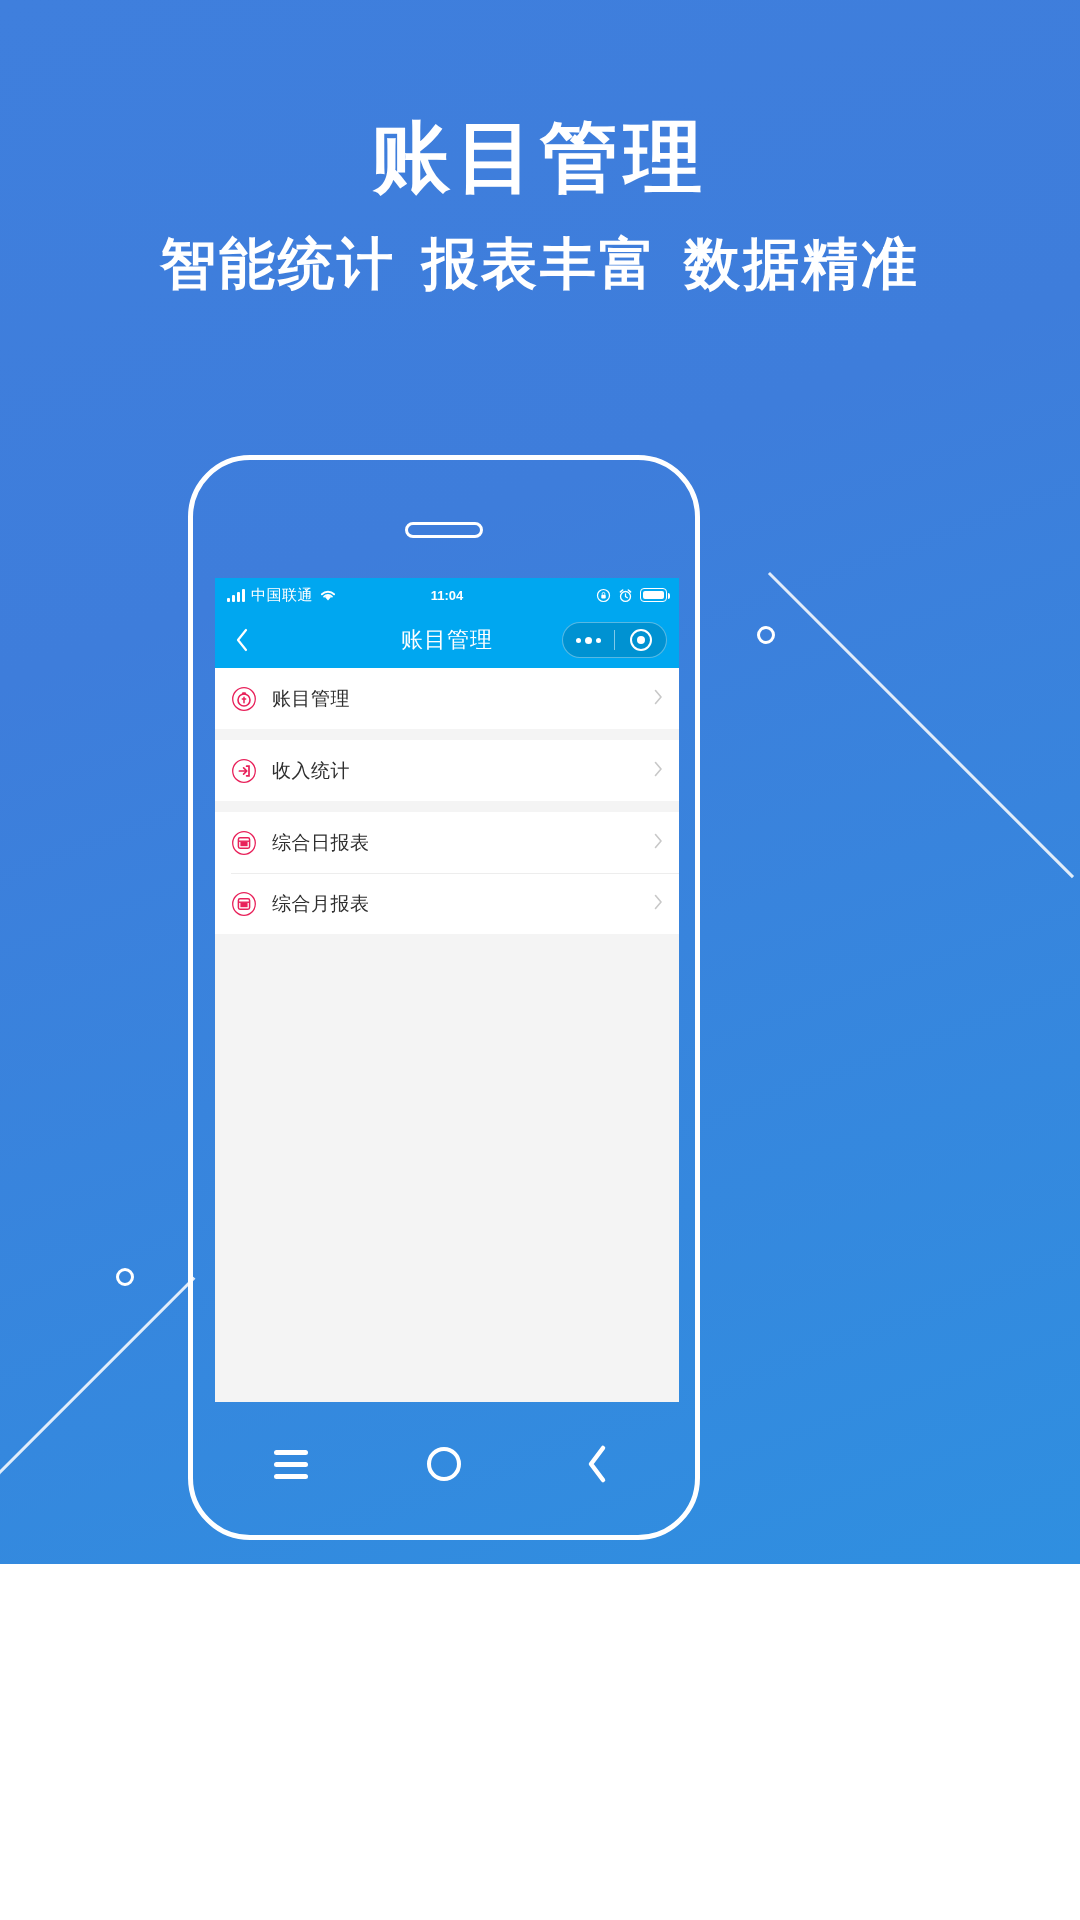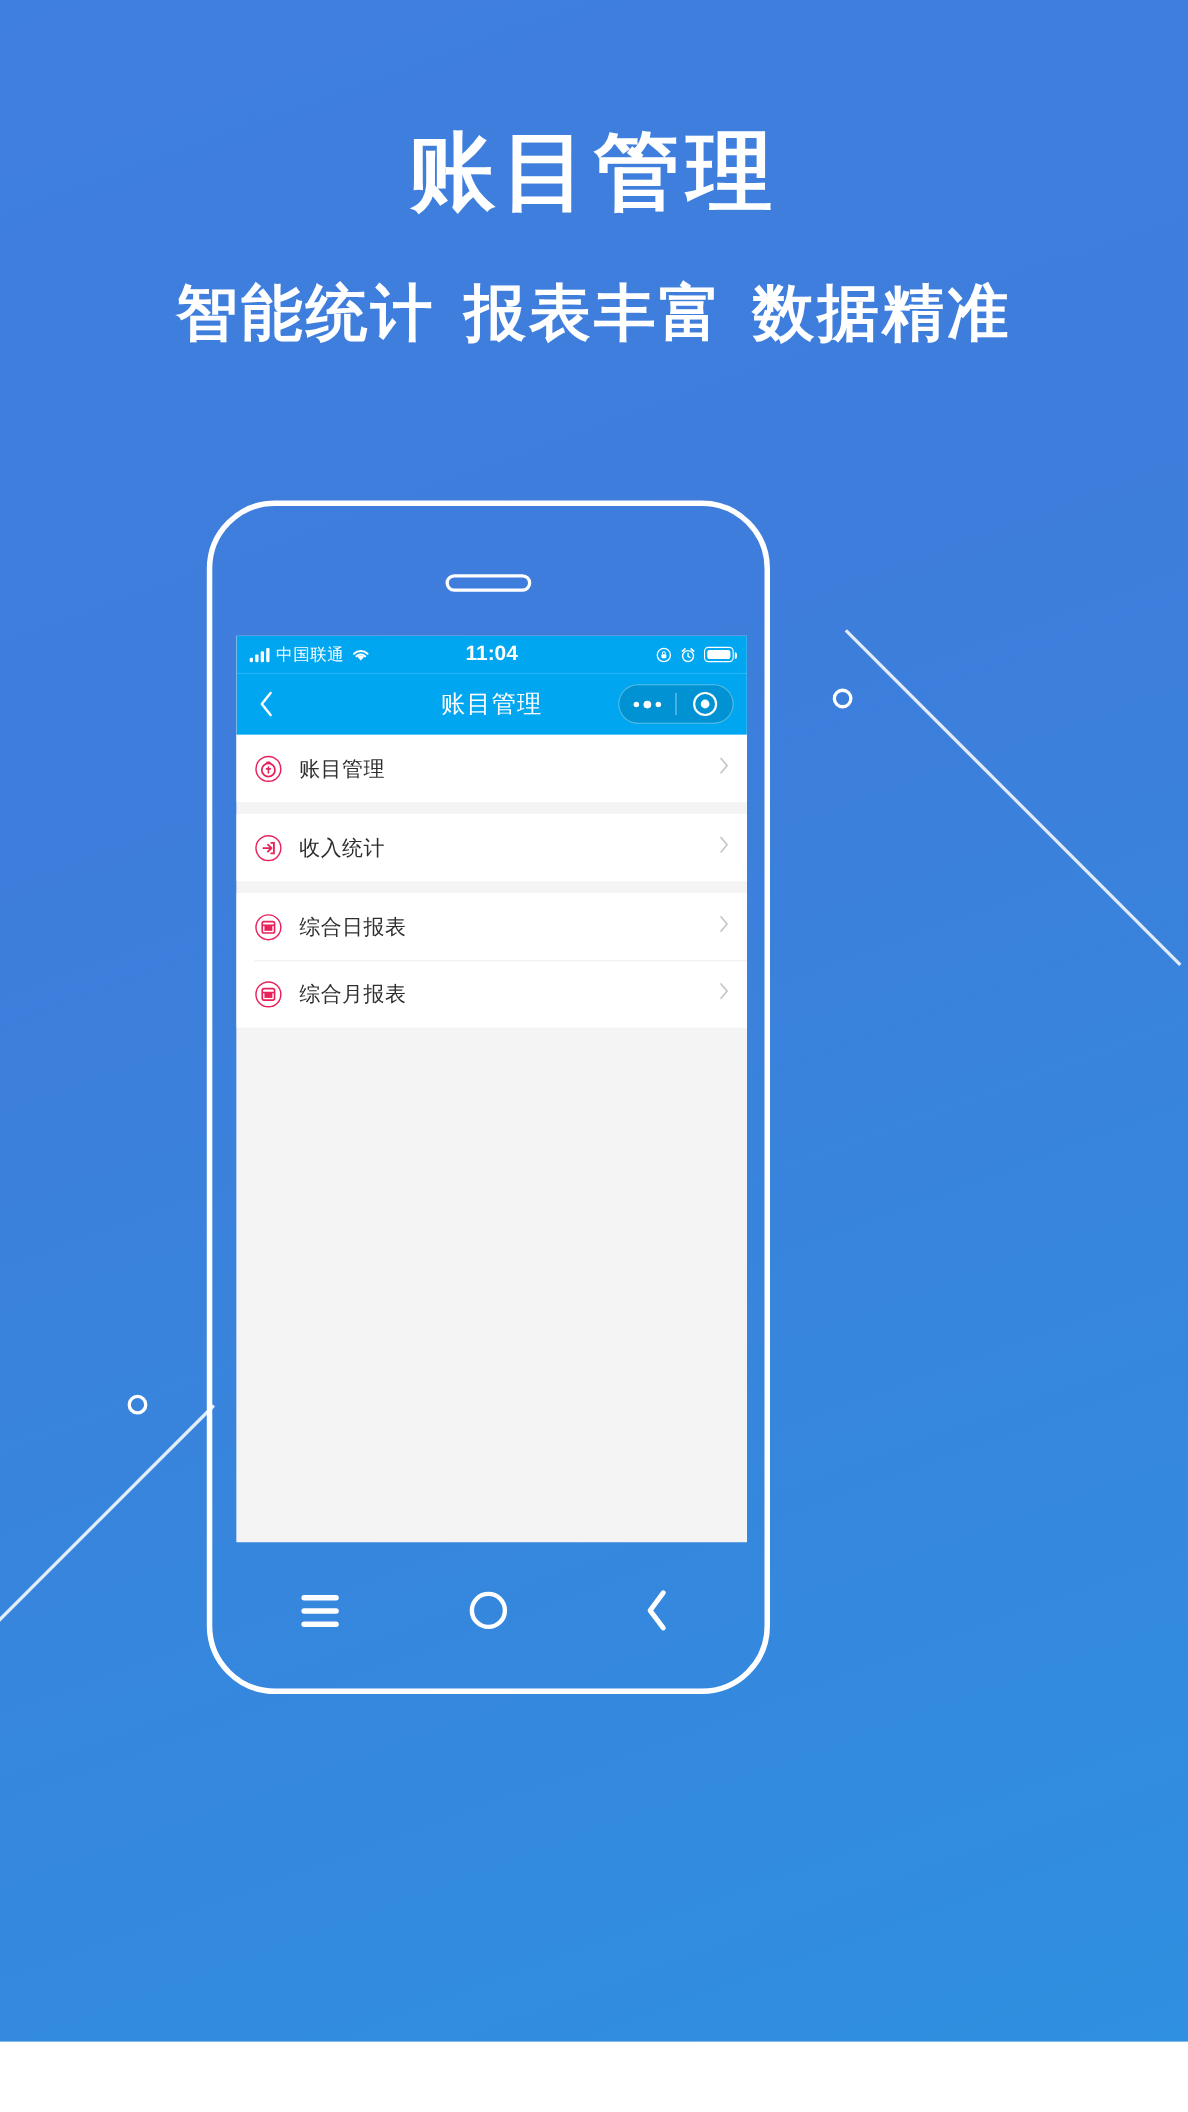--- a/index.html
+++ b/index.html
@@ -1,21 +1,21 @@
 <!DOCTYPE html>
 <html><head>
 <meta charset="utf-8">
 <style>
   * { margin:0; padding:0; box-sizing:border-box; }
   html, body {
     width:1080px; height:1920px; overflow:hidden;
     font-family:"Liberation Sans","DejaVu Sans",sans-serif;
   }
   .stage {
-    position:relative; width:1080px; height:1856px;
+    position:relative; width:1080px; height:1564px;
     background:linear-gradient(160deg,#3f7fdd 0%,#3e7ddb 35%,#2f8fe0 100%);
     overflow:hidden;
   }
   
   .deco { position:absolute; pointer-events:none; }
   .deco-line {
     position:absolute; background:#ffffff; opacity:.85;
     height:3px; transform-origin:0 0;
   }
   .deco-dot {
@@ -27,21 +27,21 @@
     position:absolute; top:0; left:0; width:1080px;
     text-align:center;
   }
   .headline {
     margin-top:118px;
     font-size:78px; line-height:1; letter-spacing:6px;
     color:#ffffff; font-weight:700;
     font-family:"DejaVu Sans","Liberation Sans",sans-serif;
   }
   .subheadline {
-    margin-top:62px;
+    margin-top:40px;
     font-size:56px; line-height:1; letter-spacing:3px;
     color:#ffffff; font-weight:700;
     font-family:"DejaVu Sans","Liberation Sans",sans-serif;
     white-space:nowrap;
   }
   .subheadline .gap { display:inline-block; width:26px; }
 
   
   .phone {
     position:absolute; left:188px; top:455px;
@@ -69,21 +69,21 @@
   .sb-signal { display:flex; align-items:flex-end; gap:2px; height:13px; }
   .sb-signal i { display:block; width:3px; background:#fff; border-radius:1px; }
   .sb-signal i:nth-child(1){height:4px;}
   .sb-signal i:nth-child(2){height:7px;}
   .sb-signal i:nth-child(3){height:10px;}
   .sb-signal i:nth-child(4){height:13px;}
   .sb-carrier { font-size:15px; letter-spacing:.5px; }
   .sb-wifi { width:18px; height:14px; position:relative; }
   .sb-time {
     position:absolute; left:50%; top:50%; transform:translate(-50%,-50%);
-    font-size:19px; font-weight:600;
+    font-size:13px; font-weight:600;
   }
   .sb-right {
     margin-left:auto; display:flex; align-items:center; gap:7px;
   }
   .icon-rotlock { width:15px; height:15px; }
   .icon-alarm { width:15px; height:15px; }
   .battery {
     width:27px; height:14px; border:1.6px solid #fff; border-radius:4px;
     position:relative; padding:1.6px;
   }

